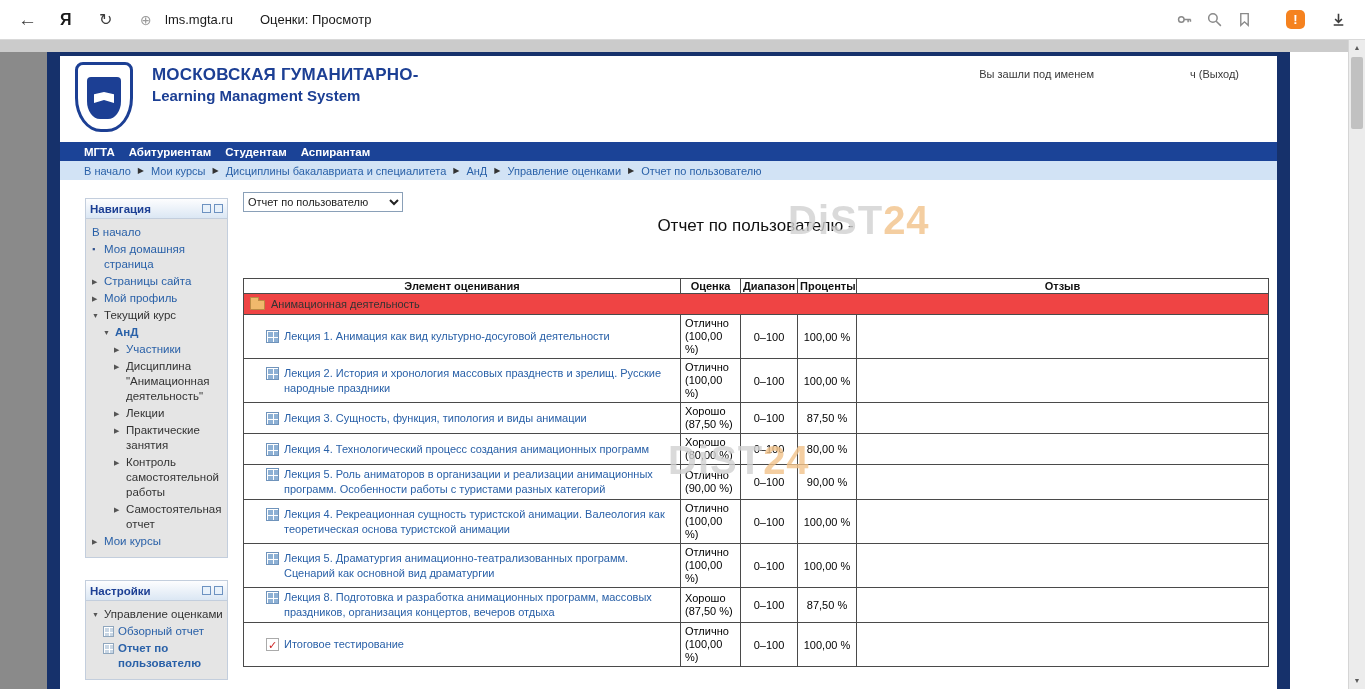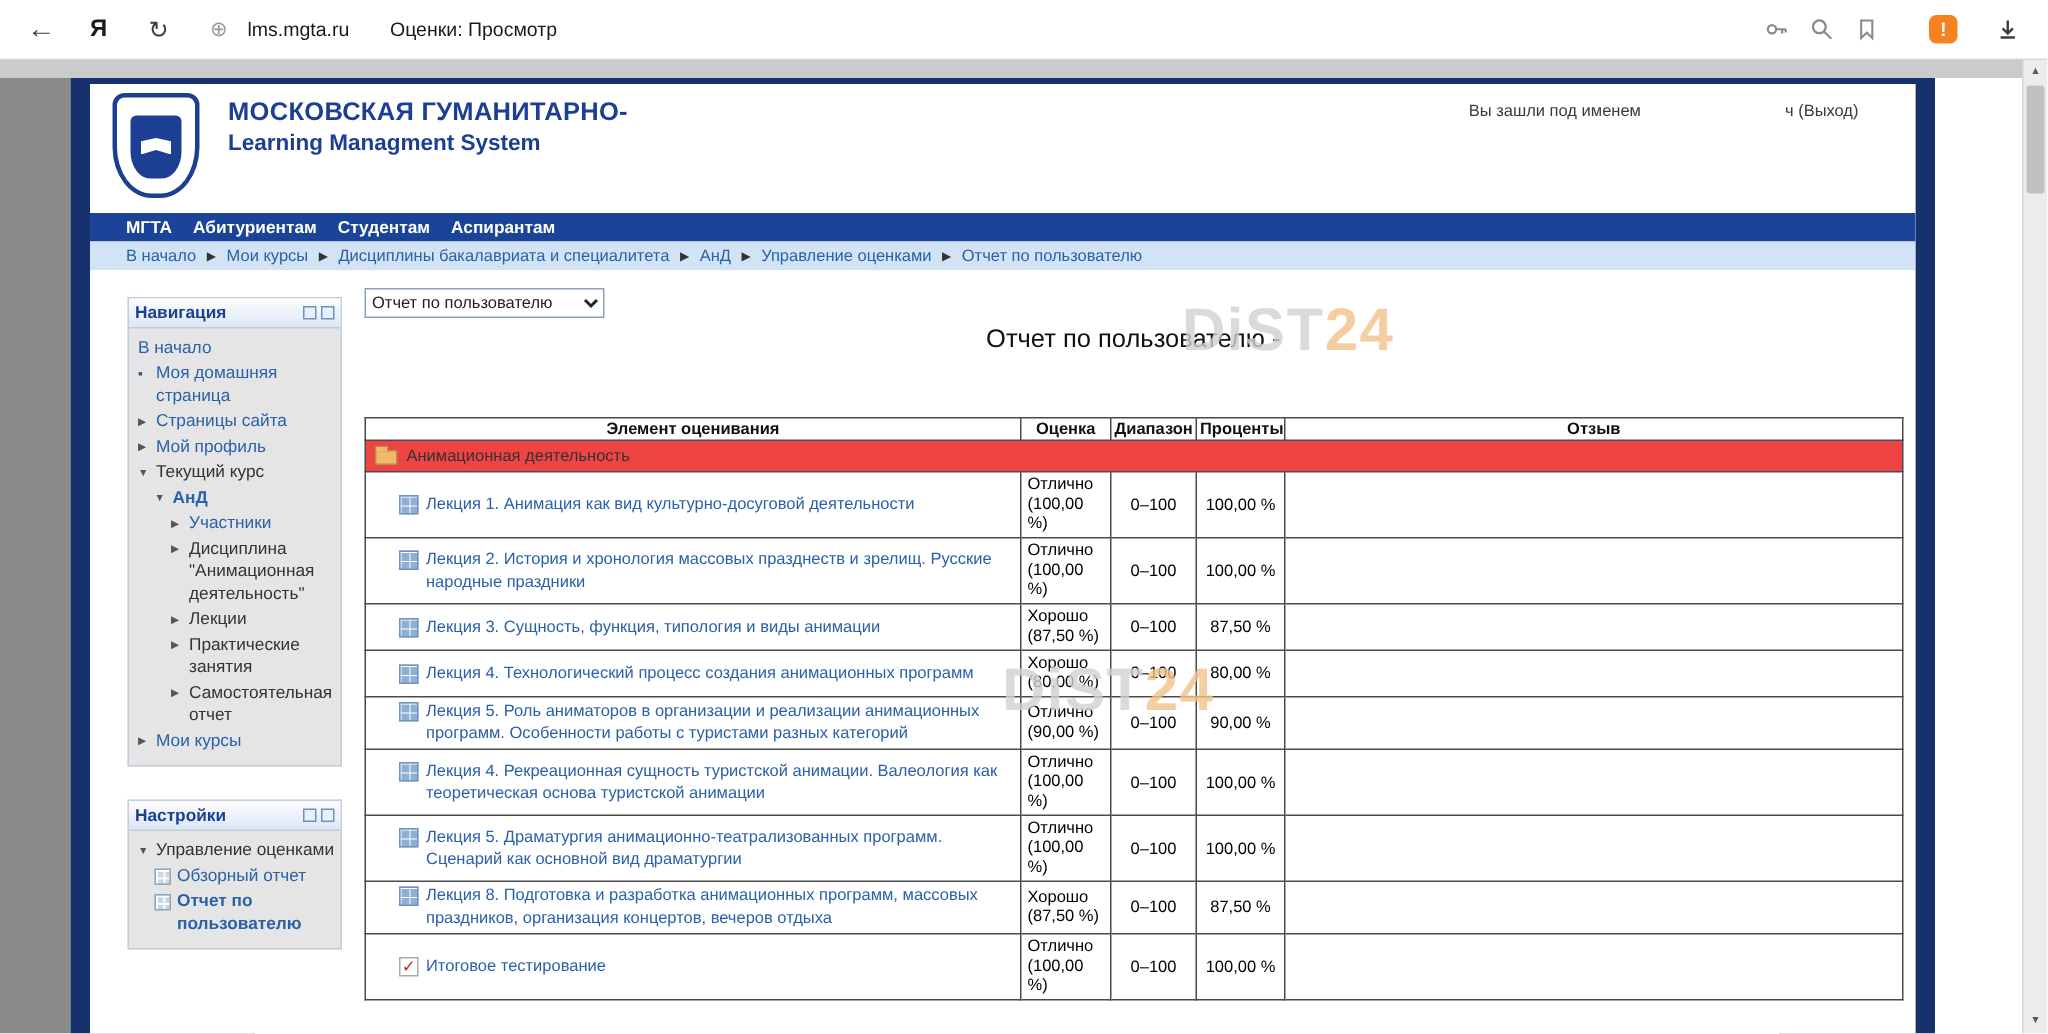--- a/index.html
+++ b/index.html
@@ -223,20 +223,24 @@
               <div class="s-item depth2">
                 <span class="marker">▶</span>
                 <span class="s-label">Лекции</span>
               </div>
               <div class="s-item depth2">
                 <span class="marker">▶</span>
                 <span class="s-label">Практические занятия</span>
               </div>
               <div class="s-item depth2">
                 <span class="marker">▶</span>
+                <span class="s-label">Контроль самостоятельной работы</span>
+              </div>
+              <div class="s-item depth2">
+                <span class="marker">▶</span>
                 <span class="s-label">Самостоятельная отчет</span>
               </div>
               <div class="s-item depth0">
                 <span class="marker">▶</span>
                 <span class="s-label link">Мои курсы</span>
               </div>
             </div>
         </div>
 
         <div class="block">

